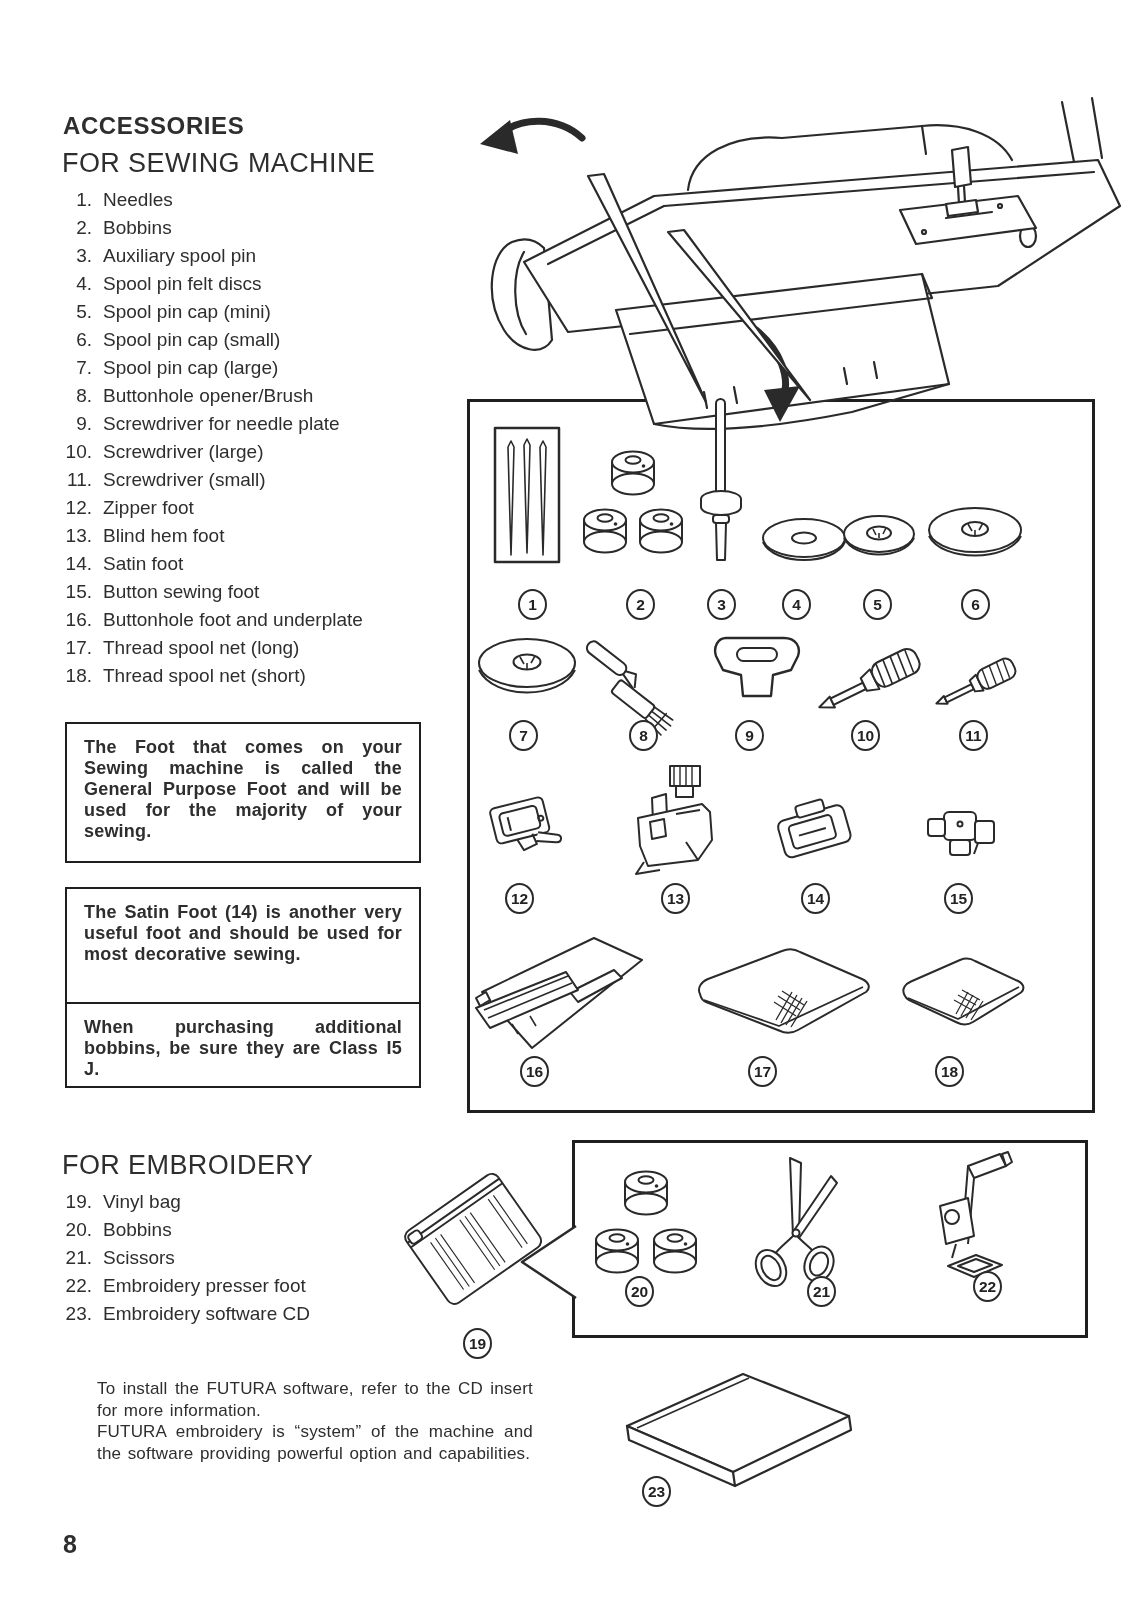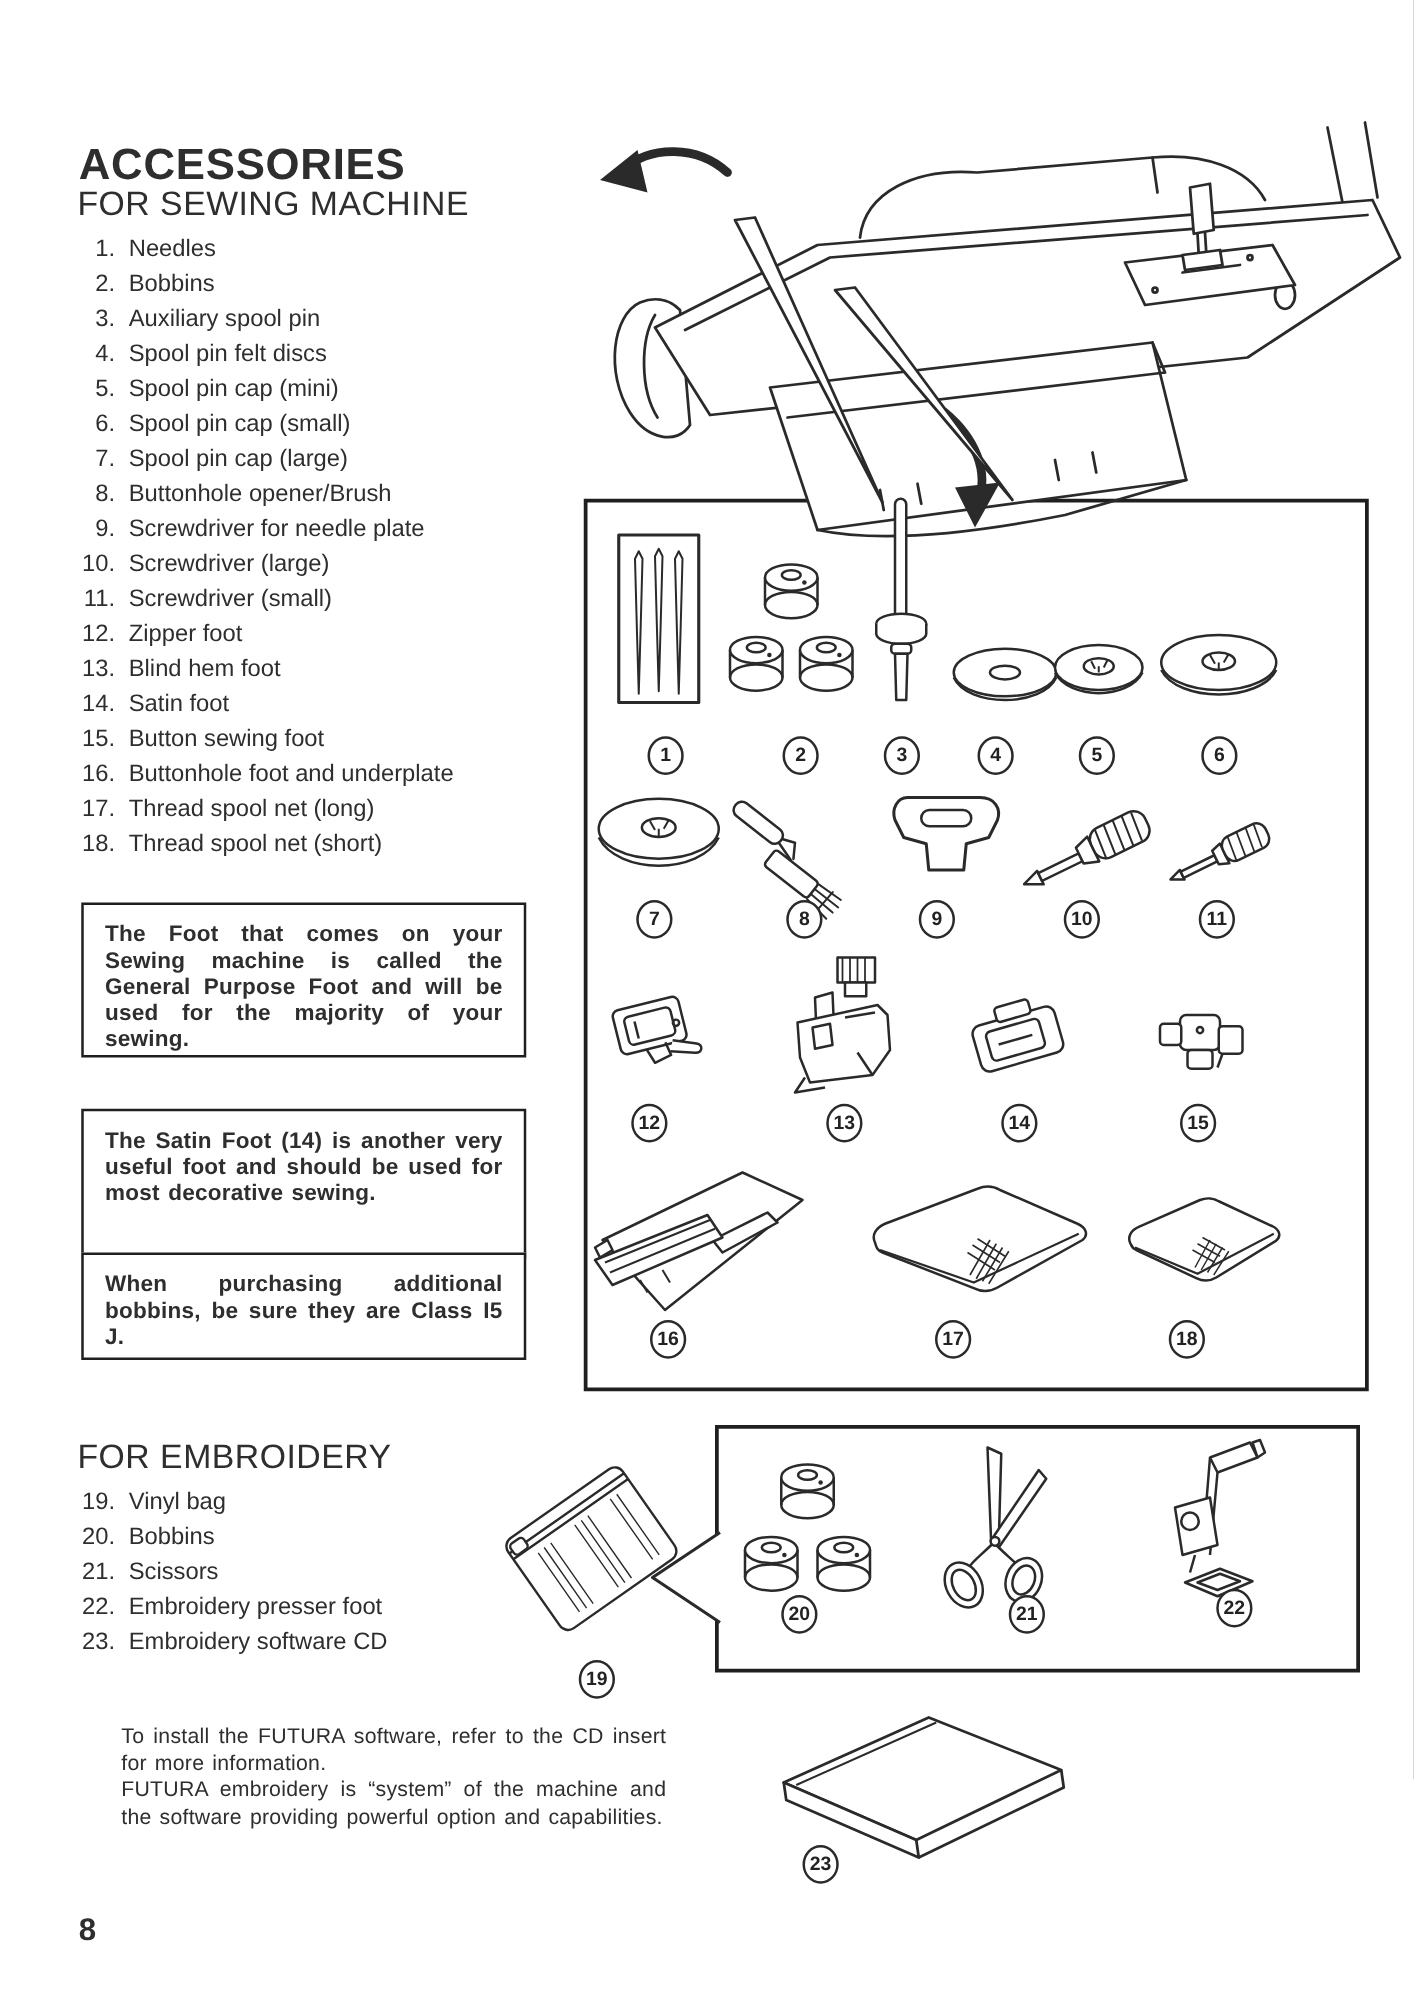--- a/index.html
+++ b/index.html
@@ -1,19 +1,19 @@
 <!DOCTYPE html>
 <html><head>
 <meta charset="utf-8">
 <style>
   *{margin:0;padding:0;box-sizing:border-box}
   html,body{background:#9a9a9a}
   .page{position:relative;width:1131px;height:1600px;margin:0 auto;background:#ffffff;
         font-family:"Liberation Sans",sans-serif;color:#2e2e2e;overflow:hidden}
-  .h1{position:absolute;left:63px;top:112px;font-size:35px;font-weight:bold;letter-spacing:.6px}
+  .h1{position:absolute;left:63px;top:112px;font-size:24px;font-weight:bold;letter-spacing:.6px}
   .h2{position:absolute;left:62px;top:148px;font-size:27px;font-weight:400;letter-spacing:.4px}
   .h2b{position:absolute;left:62px;top:1150px;font-size:27px;font-weight:400;letter-spacing:.4px}
   .list{position:absolute;left:58px;width:370px}
   .list-row{display:flex;align-items:baseline;margin-bottom:9px;font-size:19px;line-height:19px}
   .list-num{width:34px;text-align:right;flex:none}
   .list-label{margin-left:11px}
   .note{position:absolute;left:65px;width:356px;border:2.5px solid #1f1f1f;background:#fff;
         padding:13px 17px 11px 17px;font-weight:bold;font-size:18px;line-height:21px;
         text-align:justify;letter-spacing:.2px;word-spacing:1.5px}
   .fig-box{position:absolute;border:3px solid #1f1f1f;background:#fff;z-index:1}
@@ -120,21 +120,21 @@
         <span class="list-num">17.</span>
         <span class="list-label">Thread spool net (long)</span>
       </div>
 
       <div class="list-row">
         <span class="list-num">18.</span>
         <span class="list-label">Thread spool net (short)</span>
       </div>
     </div>
 
-  <div class="note" style="top:722px;height:124px">The Foot that comes on your Sewing machine is called the General Purpose Foot and will be used for the majority of your sewing.</div>
+  <div class="note" style="top:722px;height:141px">The Foot that comes on your Sewing machine is called the General Purpose Foot and will be used for the majority of your sewing.</div>
   <div class="note" style="top:887px;height:120px">The Satin Foot (14) is another very useful foot and should be used for most decorative sewing.</div>
   <div class="note" style="top:1002px;height:86px">When purchasing additional bobbins, be sure they are Class I5 J.</div>
 
   <div class="h2b">FOR EMBROIDERY</div>
   <div class="list" style="top:1192px">
 
       <div class="list-row">
         <span class="list-num">19.</span>
         <span class="list-label">Vinyl bag</span>
       </div>

